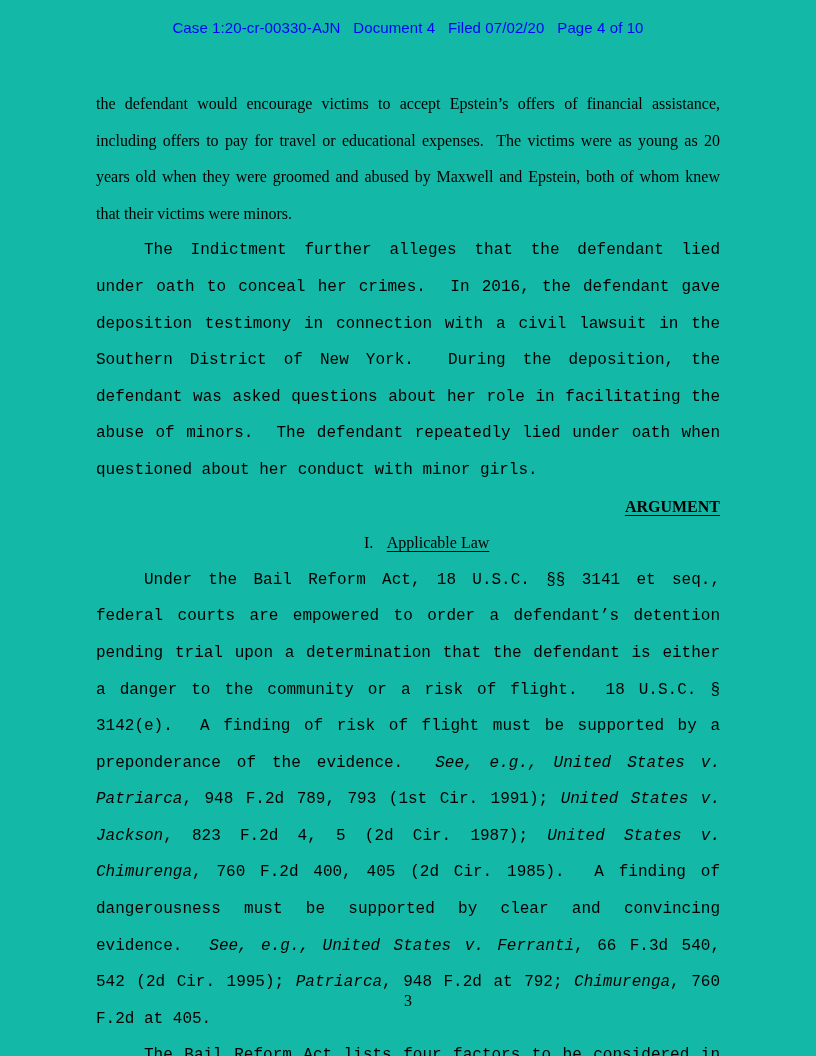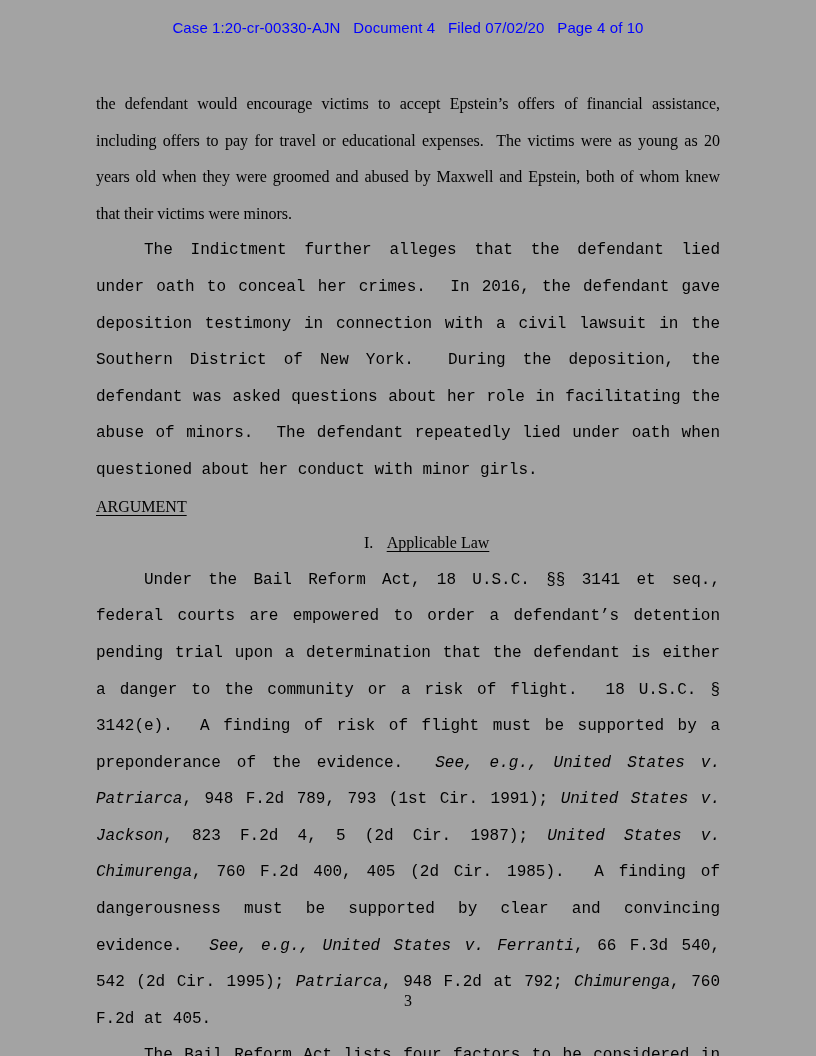--- a/index.html
+++ b/index.html
@@ -1,20 +1,20 @@
 <!DOCTYPE html>
 <html><head>
 <meta charset="utf-8">
 <style>
   html, body { margin: 0; padding: 0; background: #ffffff; }
   .page {
     position: relative;
     width: 816px;
     height: 1056px;
-    background: #a3a3a3;
+    background: #14b8a6;
     color: #000000;
     font-family: "Liberation Serif", "DejaVu Serif", serif;
     overflow: hidden;
   }
   .stamp {
     position: absolute;
     top: 19px;
     left: 0;
     right: 0;
     text-align: center;
@@ -33,23 +33,23 @@
   }
   .para {
     margin: 0;
     text-align: justify;
     white-space: pre-wrap;
   }
   .indent { text-indent: 48px; font-family: Liberation Mono, monospace; }
   .argument-heading {
     margin: 0;
     font-size: 16px;
-    font-weight: normal;
+    font-weight: bold;
     line-height: 36.6px;
-    text-align: left;
+    text-align: right;
   }
   .section-heading {
     margin: 0;
     font-size: 16px;
     font-weight: normal;
     line-height: 36.6px;
     padding-left: 24px;
     text-align: center;
   }
   .sec-num { display: inline-block; width: 36px; }

